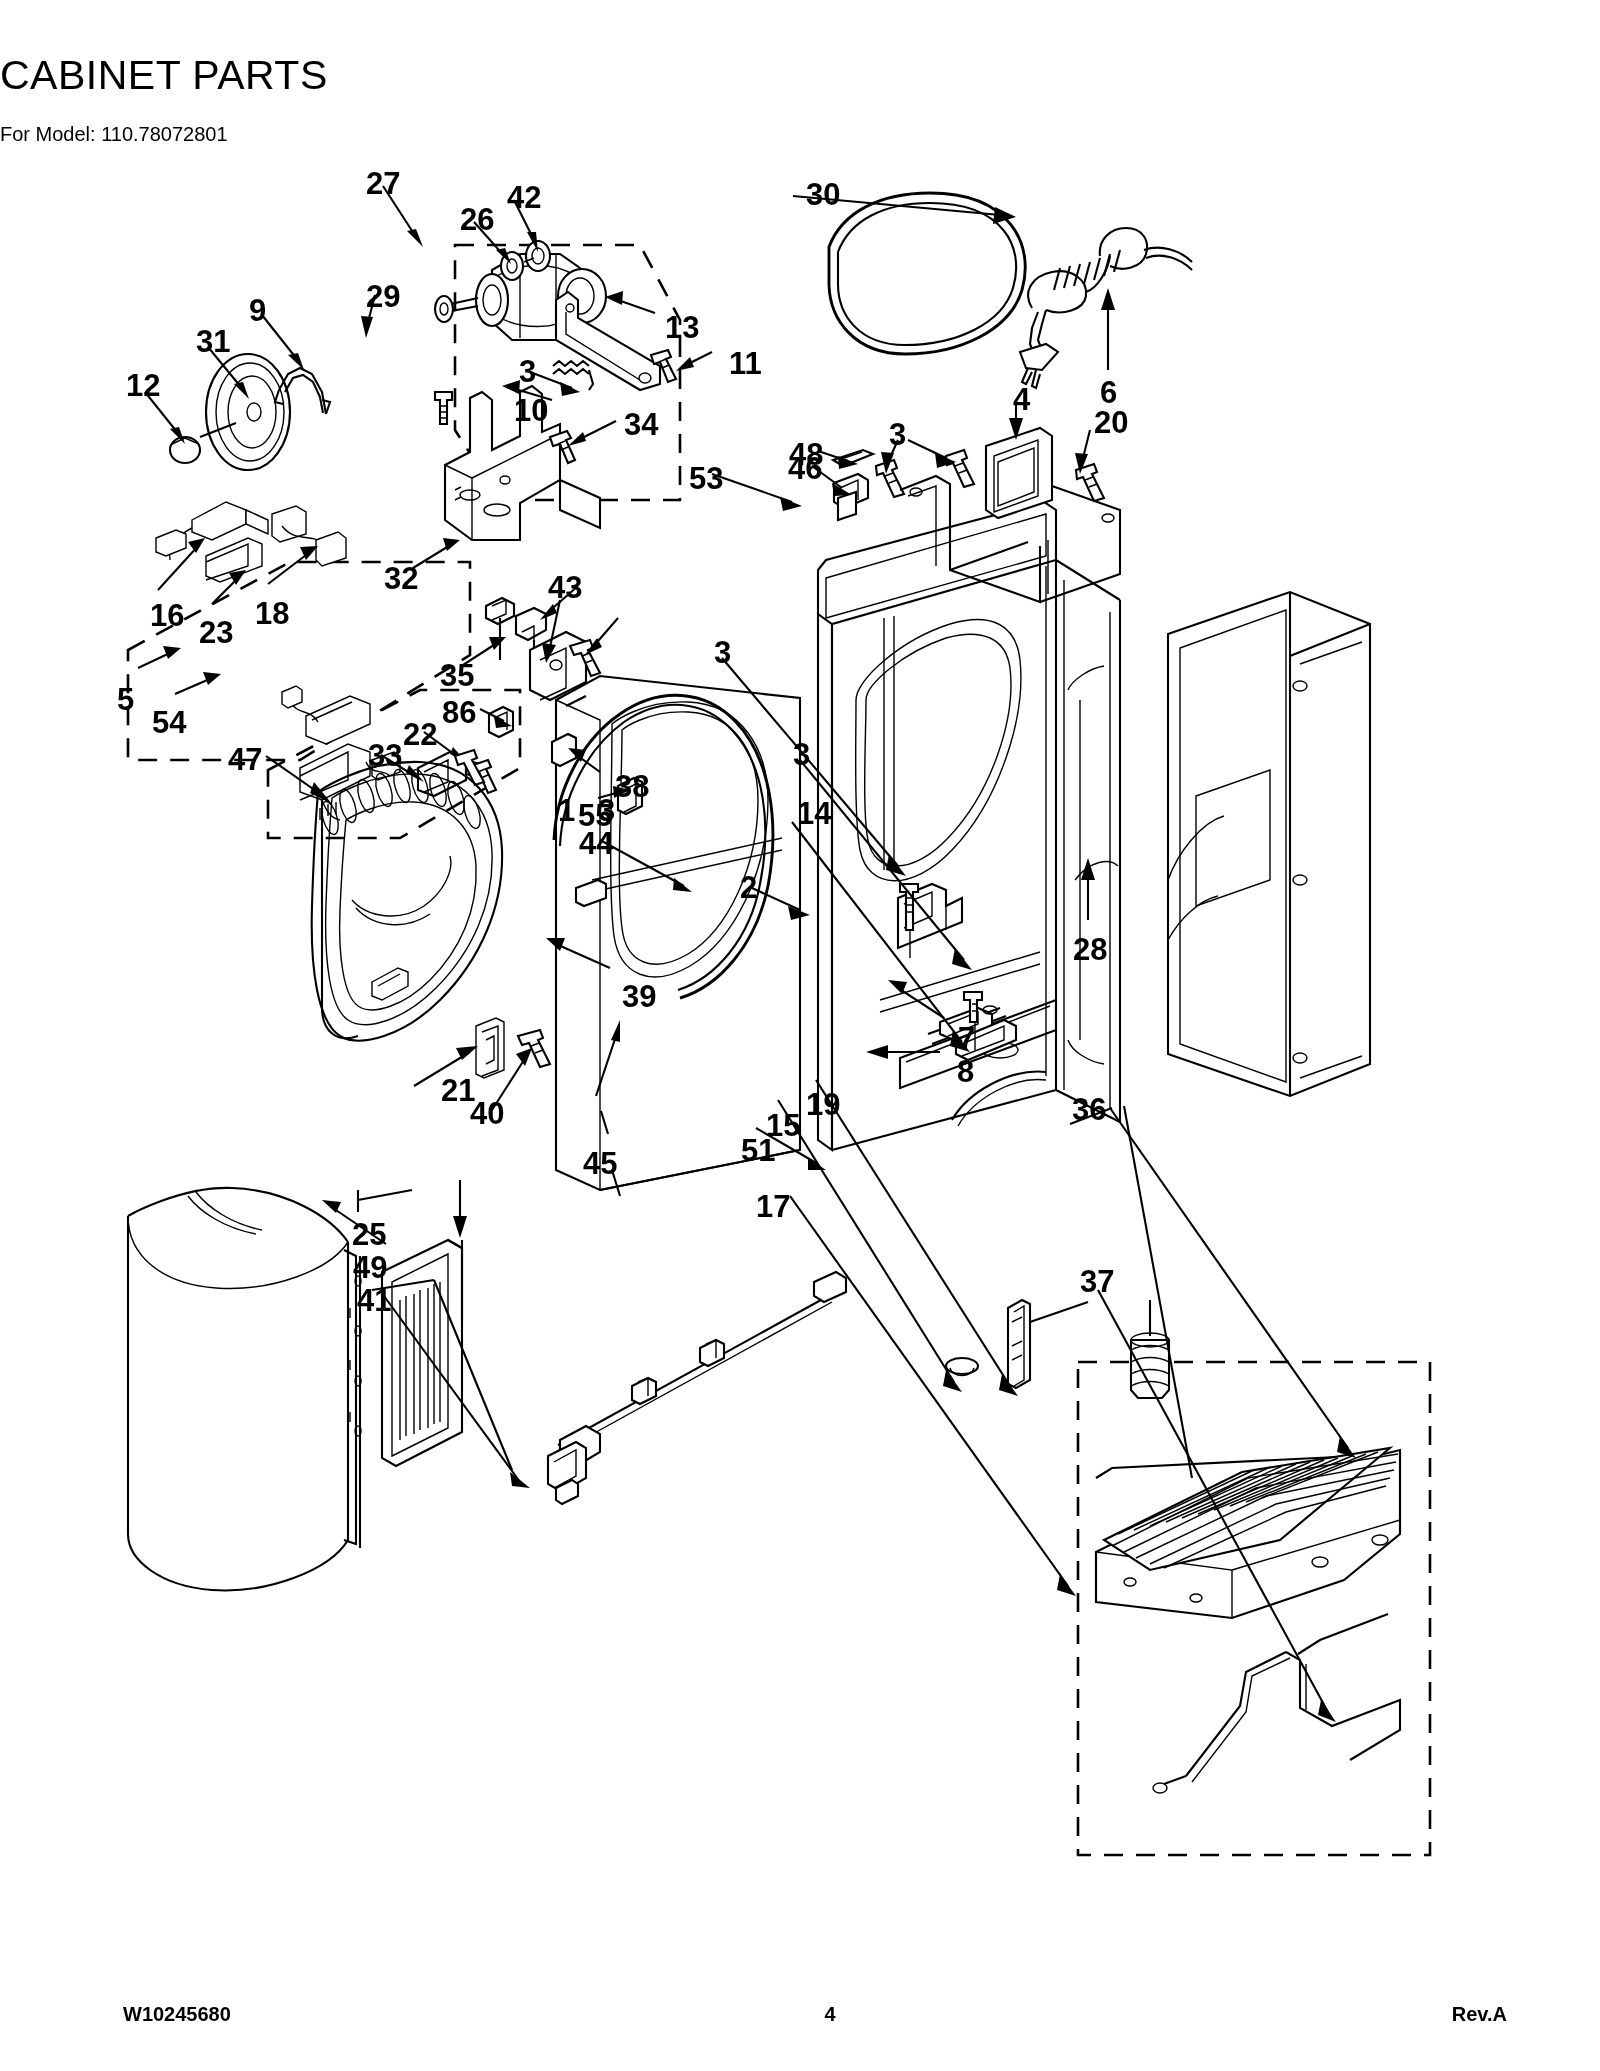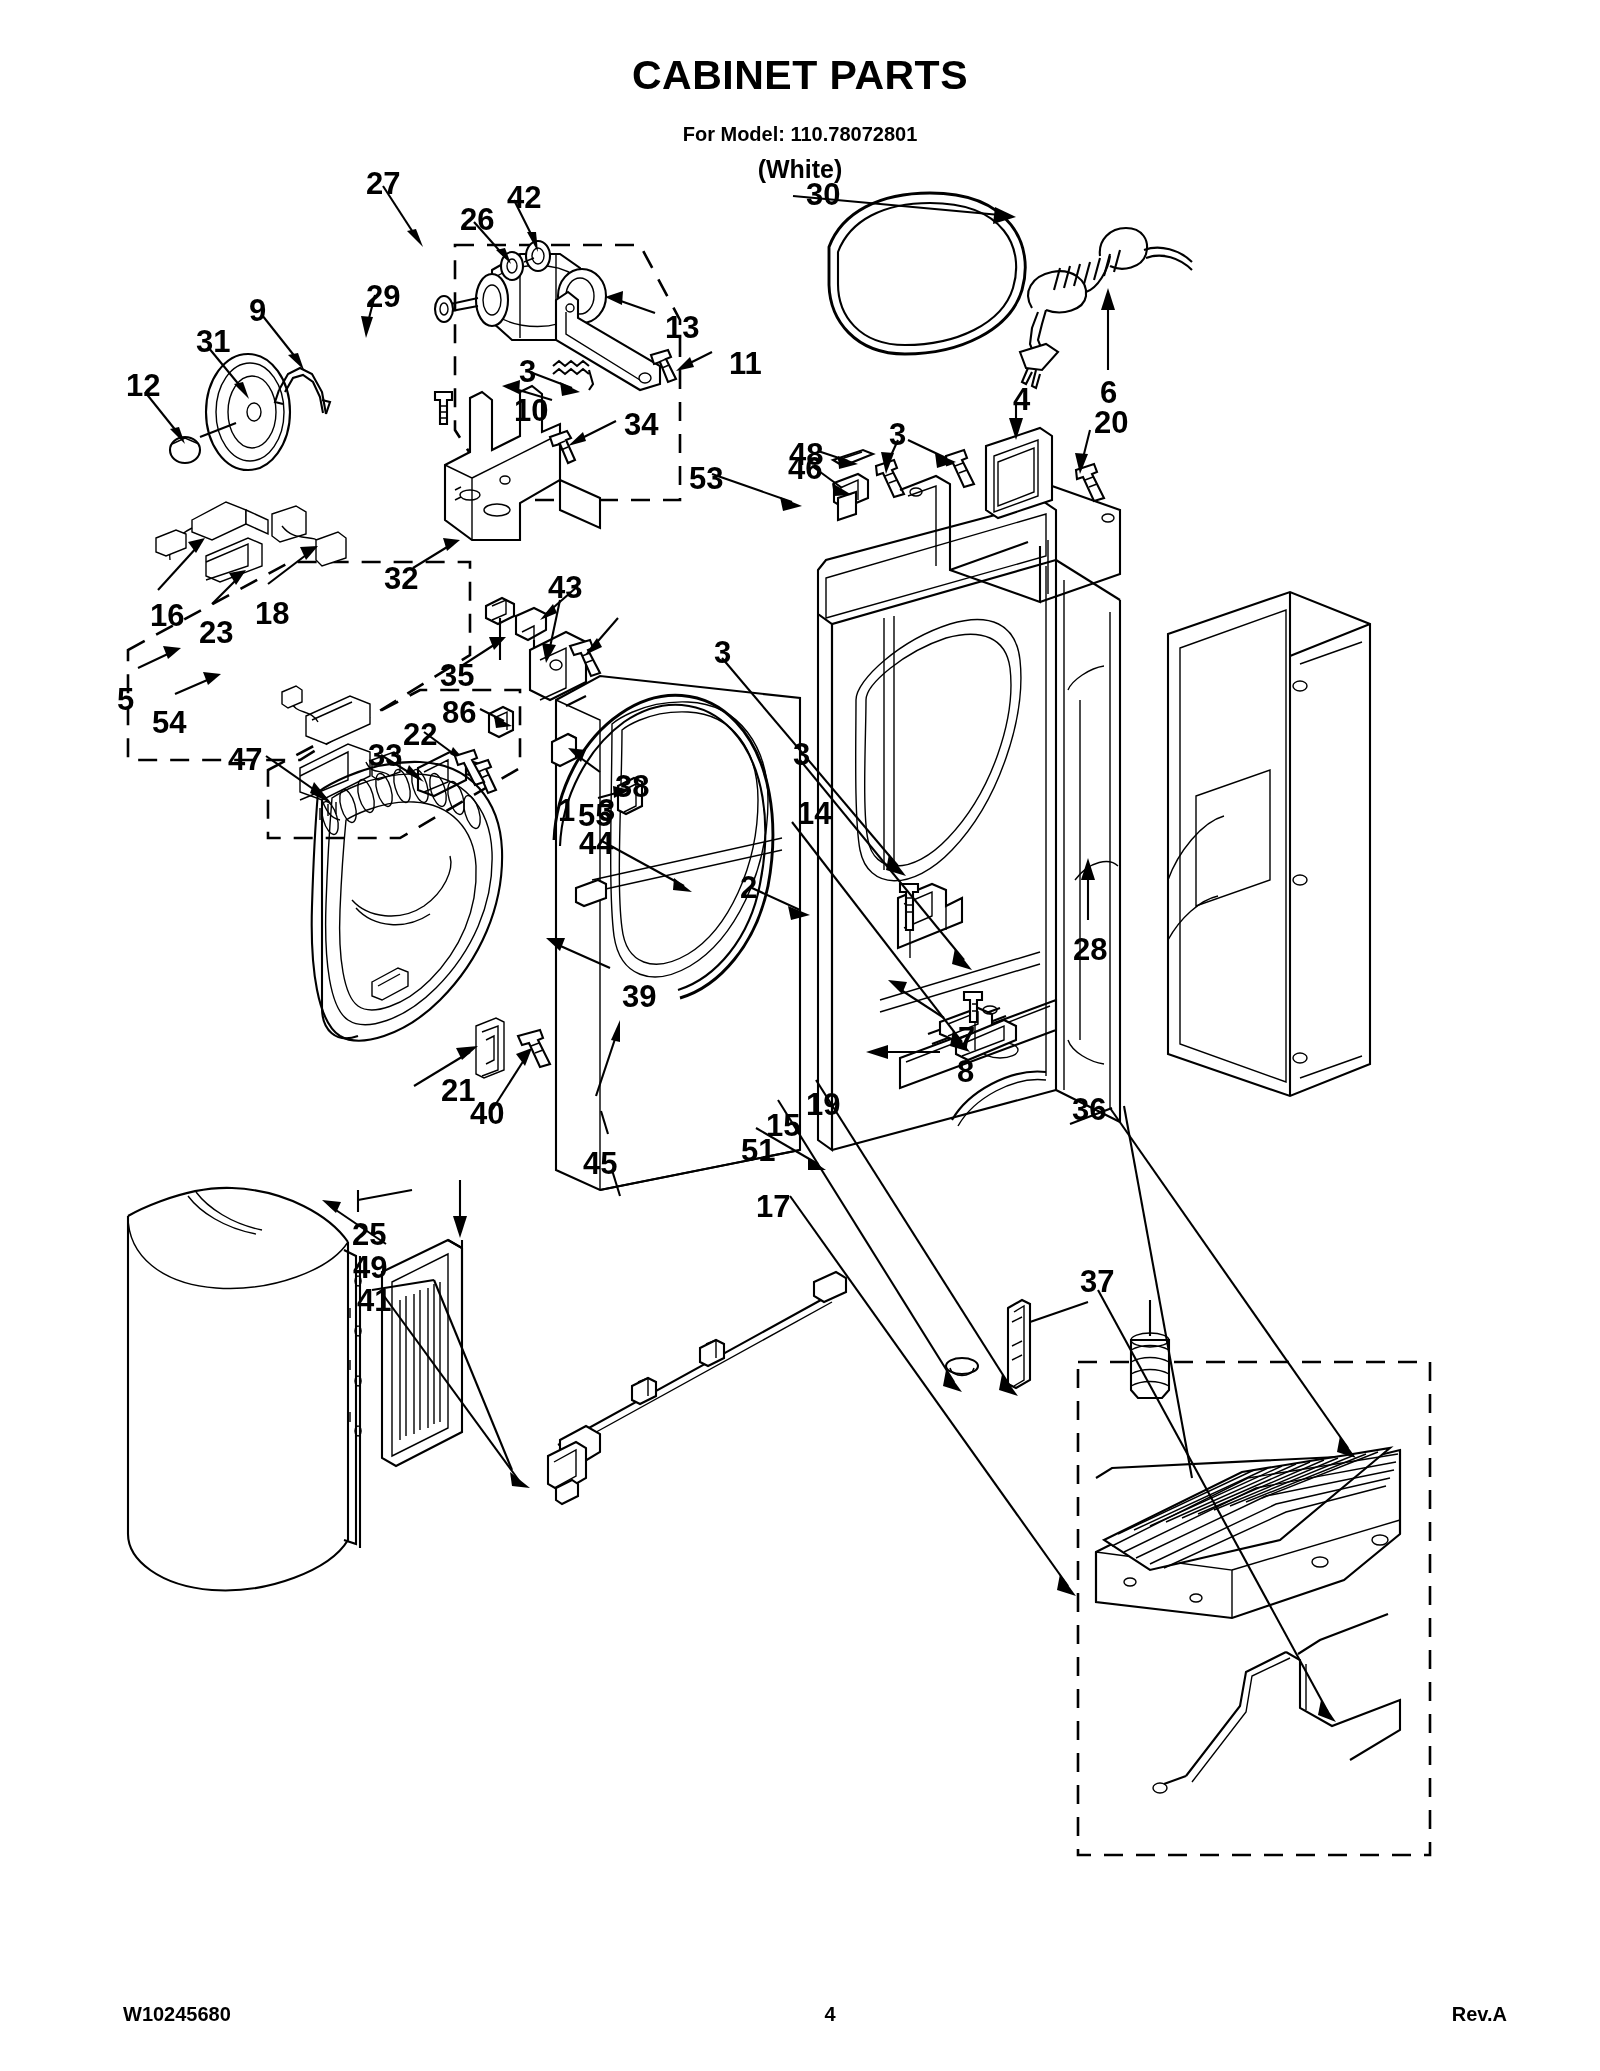--- a/index.html
+++ b/index.html
@@ -1,21 +1,21 @@
 <!DOCTYPE html>
 <html><head>
 <meta charset="utf-8">
 <style>
   html,body{margin:0;padding:0;background:#fff;}
   body{width:1600px;height:2071px;position:relative;
        font-family:"Liberation Sans", sans-serif;color:#000;overflow:hidden;}
 
   #sheet{position:absolute;left:0;top:0;width:1600px;height:2071px;}
 
-  .hdr{position:absolute;width:100%;text-align:center;font-weight:bold;}
+  .hdr{position:absolute;width:100%;font-weight:normal;}
   #title{top:52px;font-size:41px;letter-spacing:.5px;}
   #model{top:123px;font-size:20px;}
   #color{top:155px;font-size:25px;}
 
   .foot{position:absolute;bottom:45px;font-size:20px;font-weight:bold;margin-left:30px;}
   #foot-left{left:93px;}
   #foot-center{left:50%;transform:translateX(-50%);}
   #foot-right{right:93px;}
 
   
@@ -32,21 +32,20 @@
   .whT{fill:#fff;stroke:#000;stroke-width:1.4;}
   .blk{fill:#000;}
 </style>
 </head>
 <body>
 
 <div id="sheet">
 
   <div class="hdr" id="title">CABINET PARTS</div>
   <div class="hdr" id="model">For Model: 110.78072801</div>
-  <div class="hdr" id="color">(White)</div>
 
   <svg class="art" viewBox="0 0 1600 2071">
 
     <path class="dsh" d="M455 245 L640 245 L680 320 L680 500 L500 500 L455 430 Z"></path>
 
     <path class="dsh" d="M128 650 L290 562 L470 562 L470 655 L300 760 L128 760 Z"></path>
 
     <path class="dsh" d="M268 770 L420 690 L520 690 L520 768 L400 838 L268 838 Z"></path>
 
     <path class="dsh" d="M1078 1362 L1430 1362 L1430 1855 L1078 1855 Z"></path>

